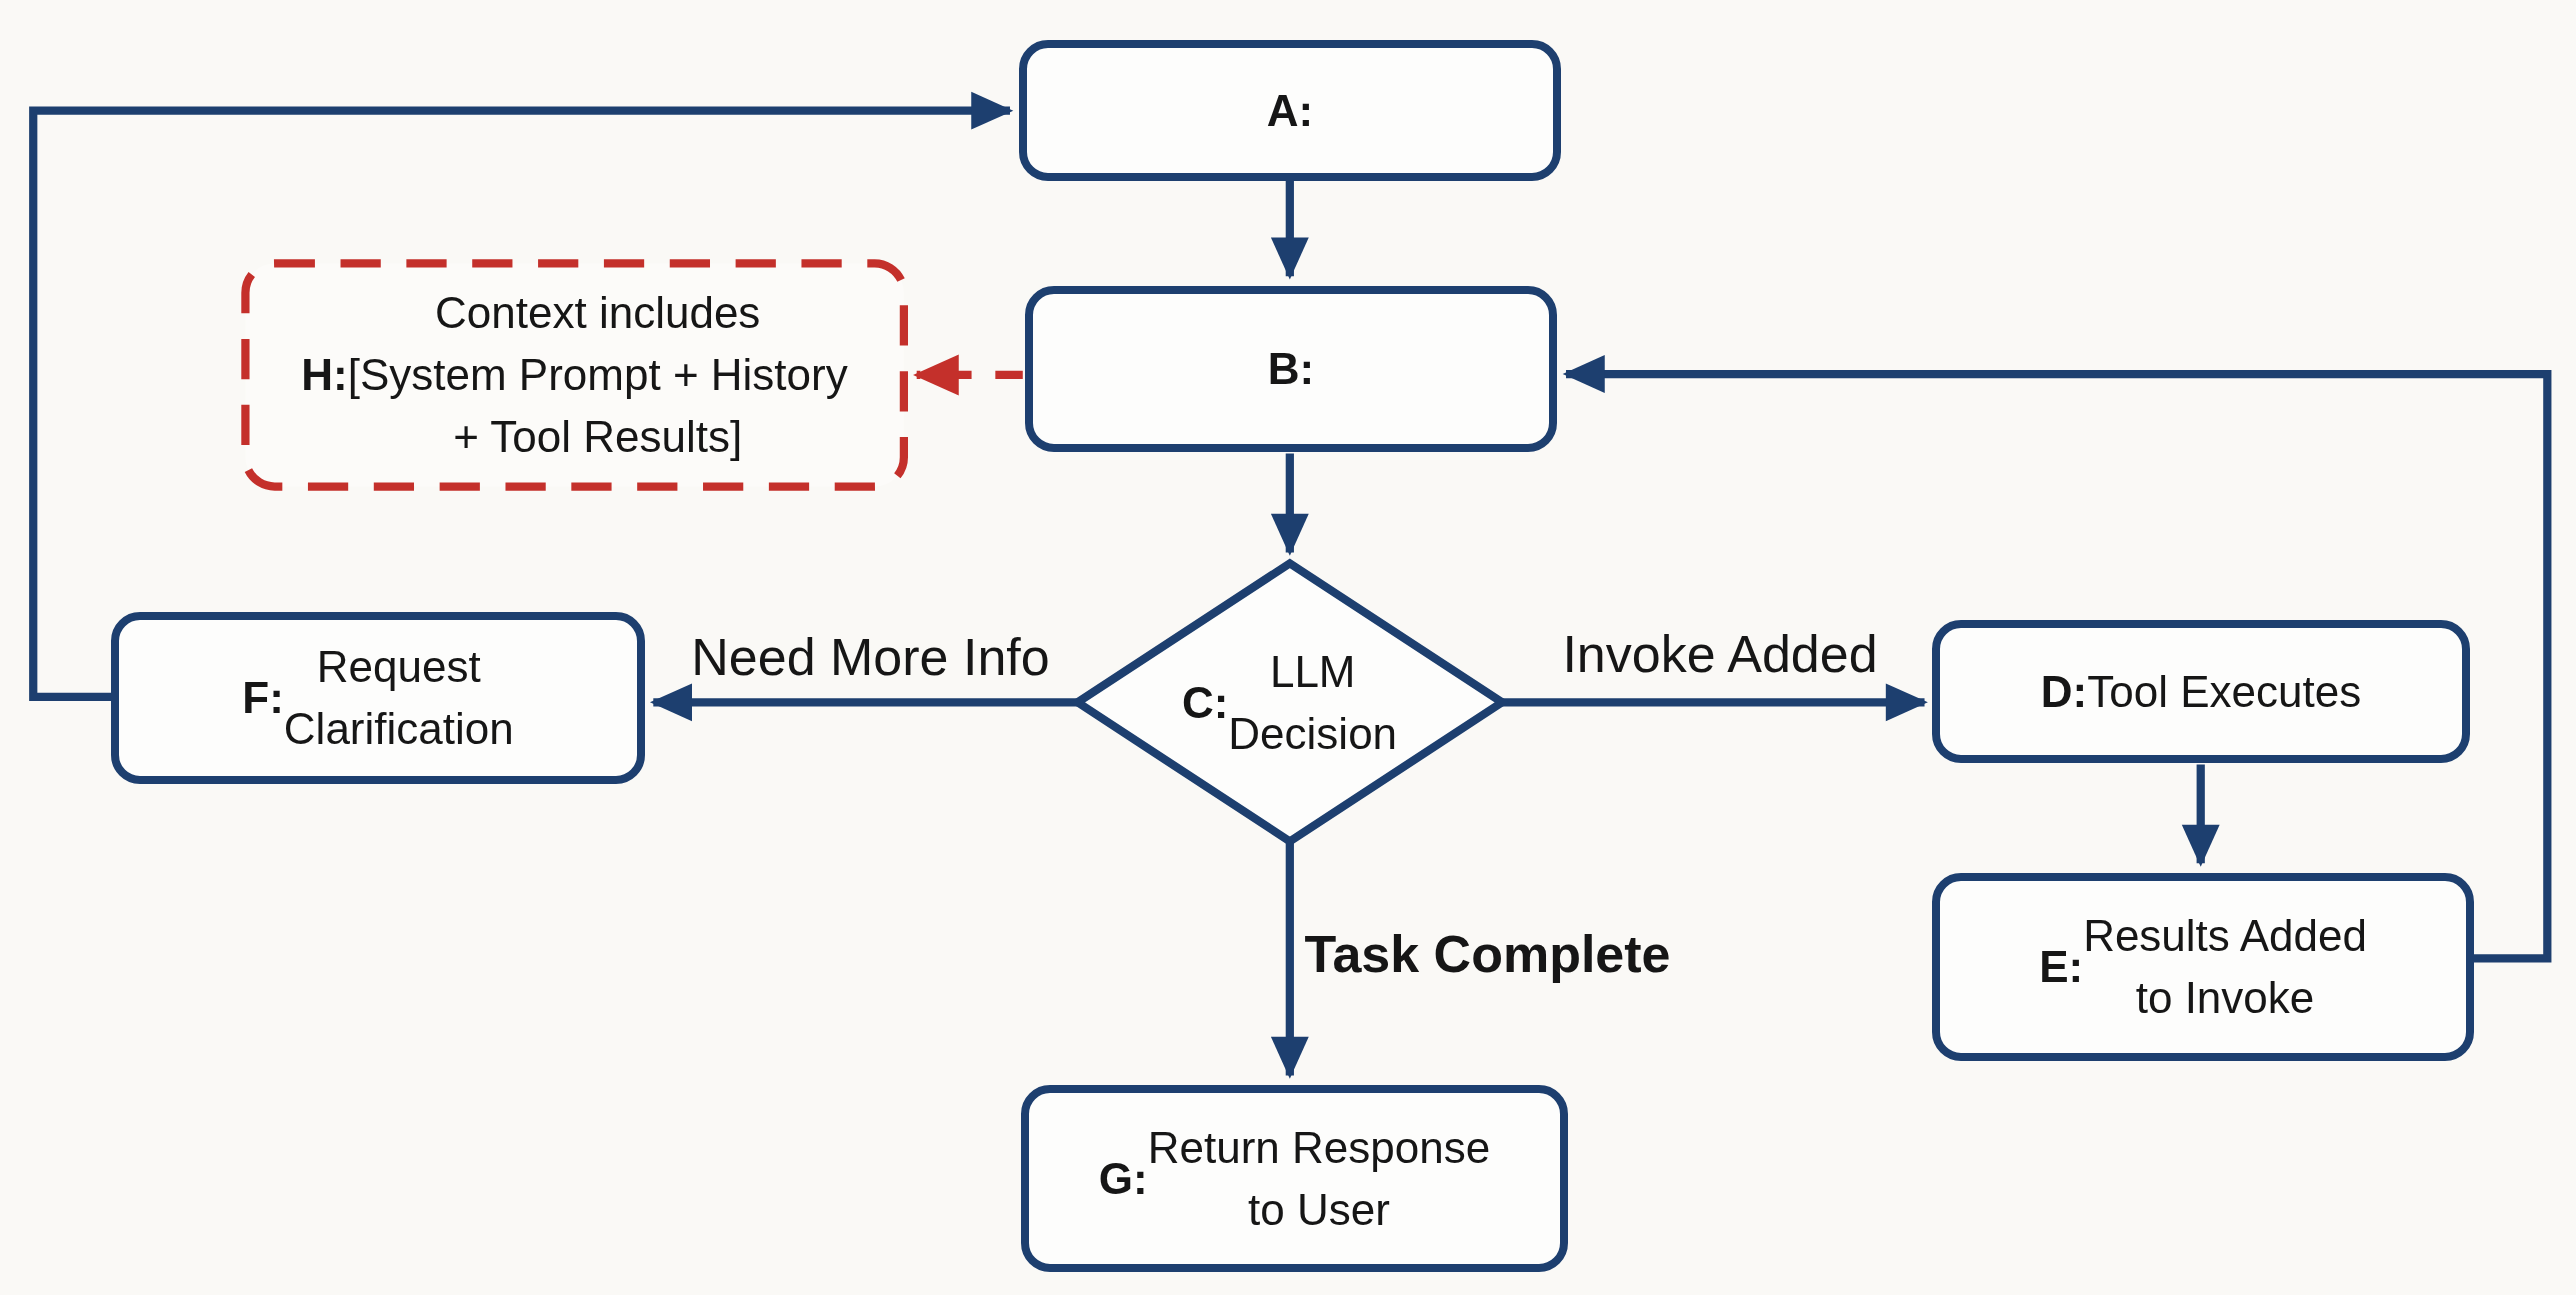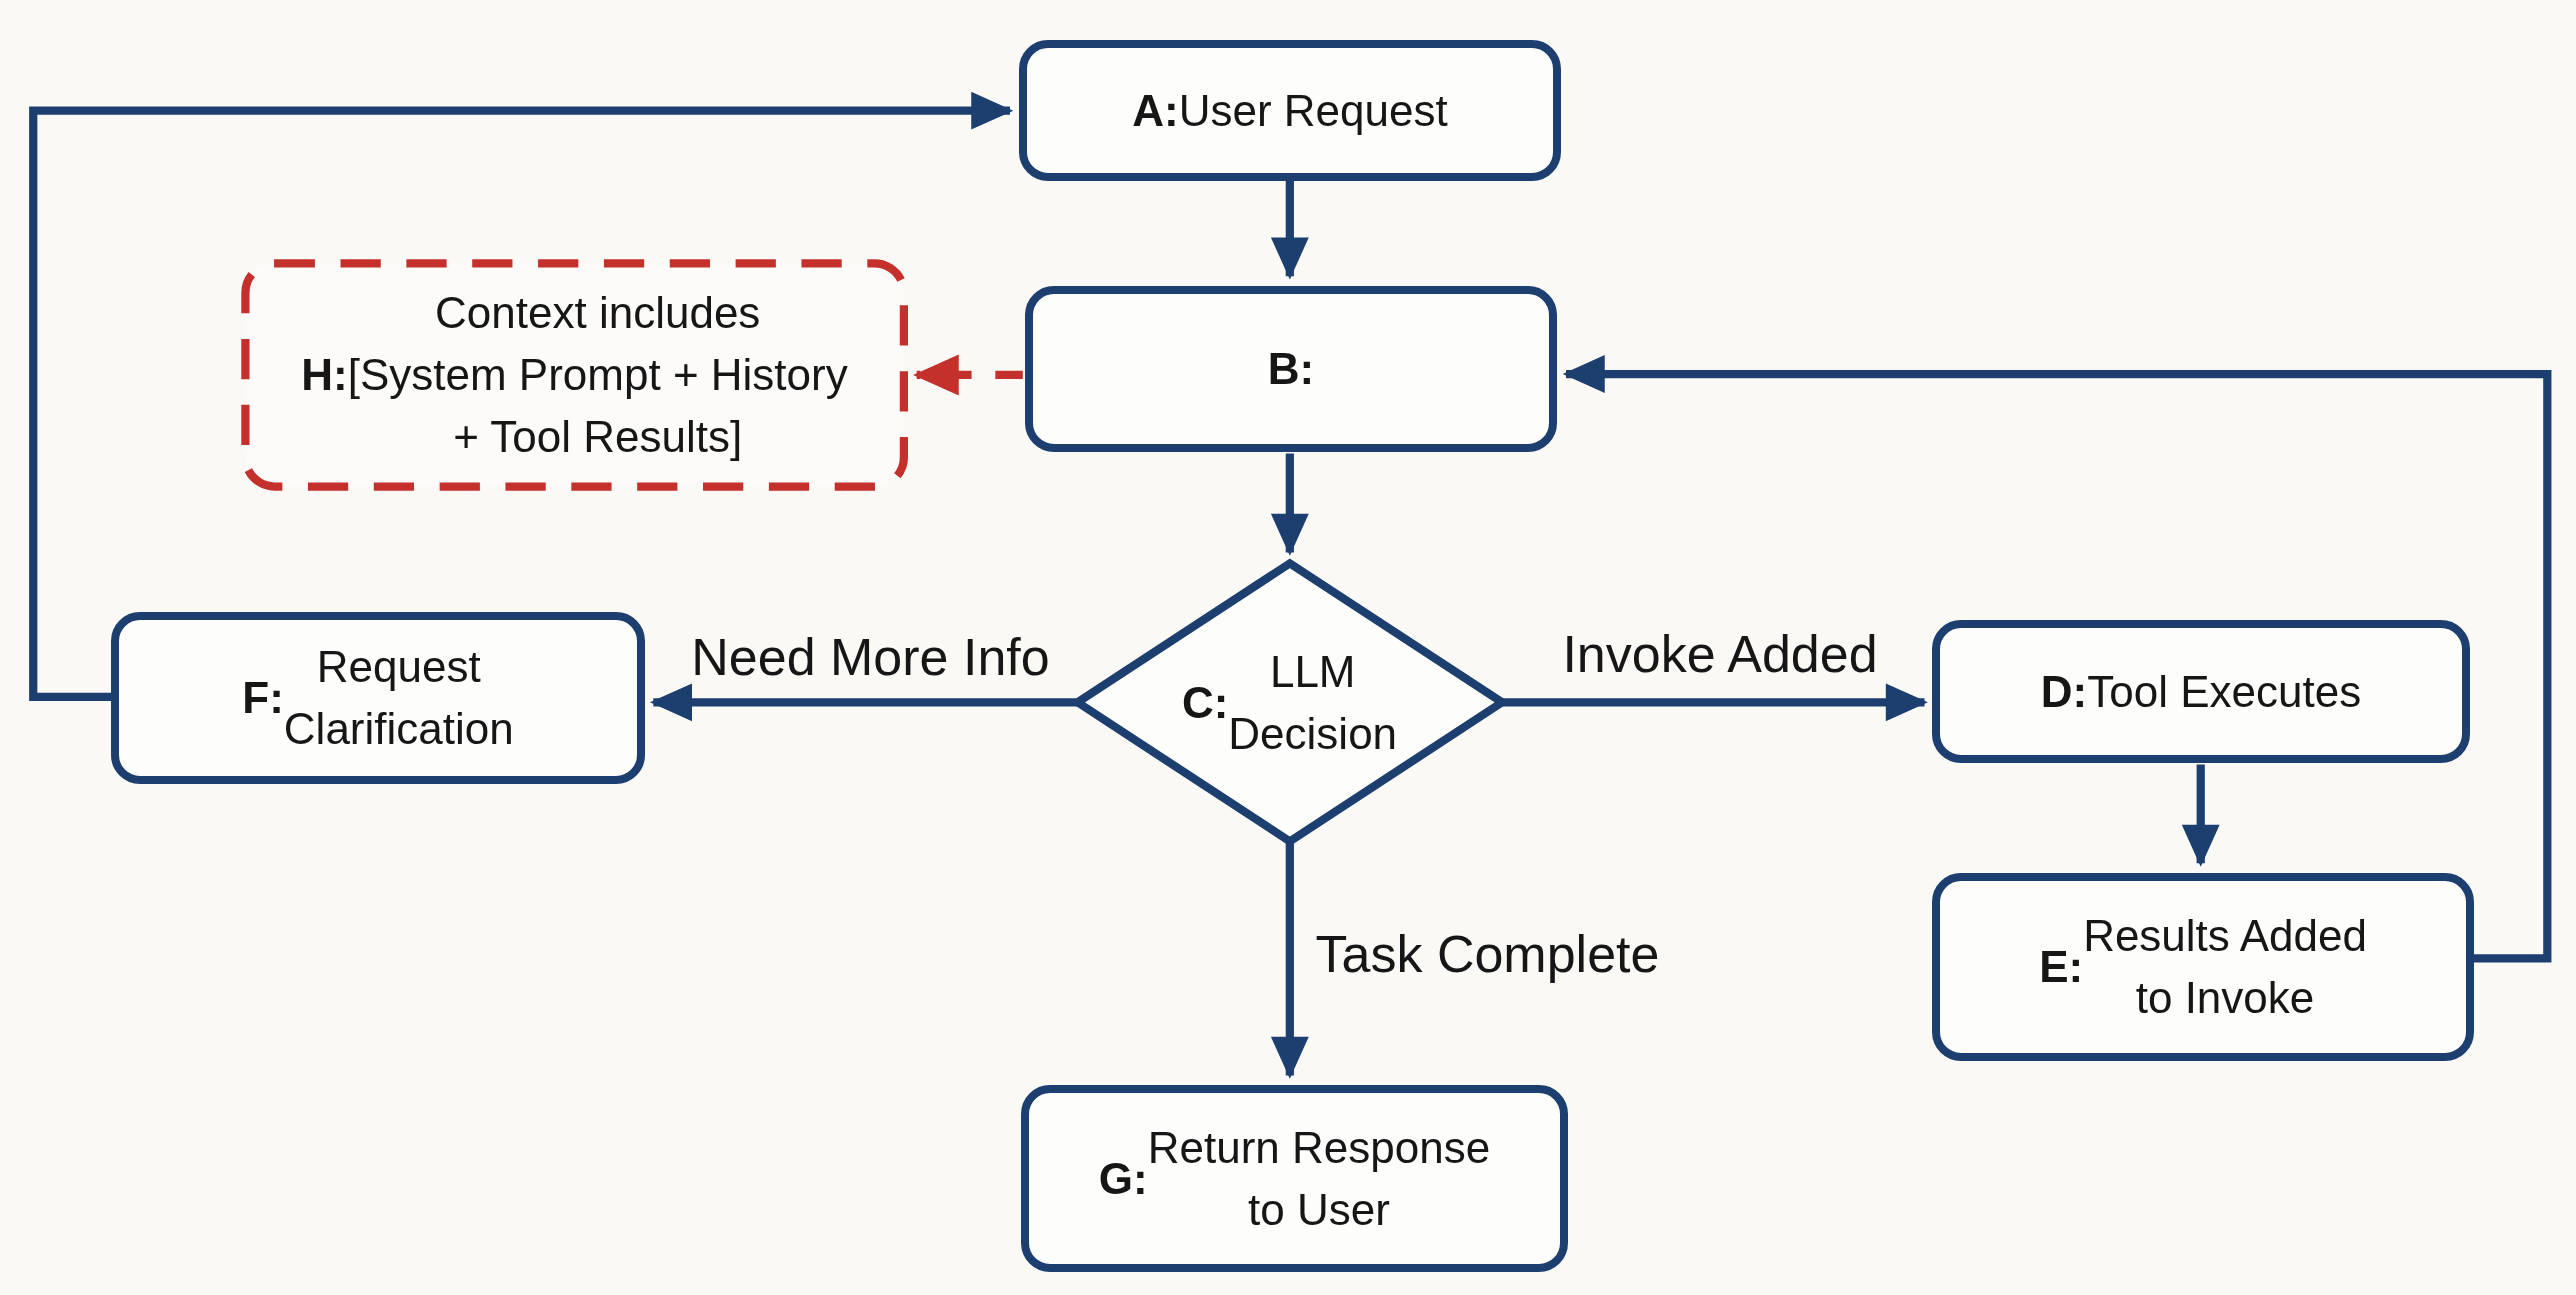--- a/index.html
+++ b/index.html
@@ -84,21 +84,21 @@
 
     <path d="M123 762 H36 V121 H1104" fill="none" stroke="#1d3f6f" stroke-width="9" marker-end="url(#arrow-navy)"></path>
 
     <path d="M1118 410 H1002" fill="none" stroke="#c4302b" stroke-width="9" stroke-dasharray="30 26" marker-end="url(#arrow-red)"></path>
 
     <rect x="268" y="288" width="720" height="244" rx="32" fill="#fcfbf9" stroke="#c4302b" stroke-width="9" stroke-dasharray="44 28"></rect>
 
     <polygon points="1410,616 1642,768 1410,920 1178,768" fill="#fdfdfc" stroke="#1d3f6f" stroke-width="9"></polygon>
   </svg>
 
-  <div class="node" style="left:1019px; top:40px; width:542px; height:141px;"><span class="prefix">A:</span> <span>User Request</span></div>
+  <div class="node" style="left:1019px; top:40px; width:542px; height:141px;"><span class="prefix">A:</span> </div>
 
   <div class="node" style="left:1025px; top:286px; width:532px; height:166px;"><span class="prefix">B:</span> </div>
 
   <div class="node bare" style="left:1134px; top:631px; width:311px; height:143px;"><span class="prefix">C:</span> <span>LLM
 Decision</span></div>
 
   <div class="node" style="left:1932px; top:620px; width:538px; height:143px;"><span class="prefix">D:</span> <span>Tool Executes</span></div>
 
   <div class="node" style="left:1932px; top:873px; width:542px; height:188px;"><span class="prefix">E:</span> <span>Results Added
 to Invoke</span></div>
@@ -110,16 +110,16 @@
 to User</span></div>
 
   <div class="node bare" style="left:245px; top:263px; width:659px; height:223px;"><span class="prefix">H:</span> <span>Context includes
 [System Prompt + History
 + Tool Results]</span></div>
 
   <div class="edge-label" style="left:642px; top:631px; width:457px; height:53px;">Need More Info</div>
 
   <div class="edge-label" style="left:1535px; top:628px; width:370px; height:53px;">Invoke Added</div>
 
-  <div class="edge-label" style="left:1301px; top:928px; width:373px; height:53px;">Task Complete</div>
+  <div class="edge-label" style="left:1301px; top:928px; width:373px; height:53px;font-weight:bold;">Task Complete</div>
 
 </div>
 
 
 </body></html>

